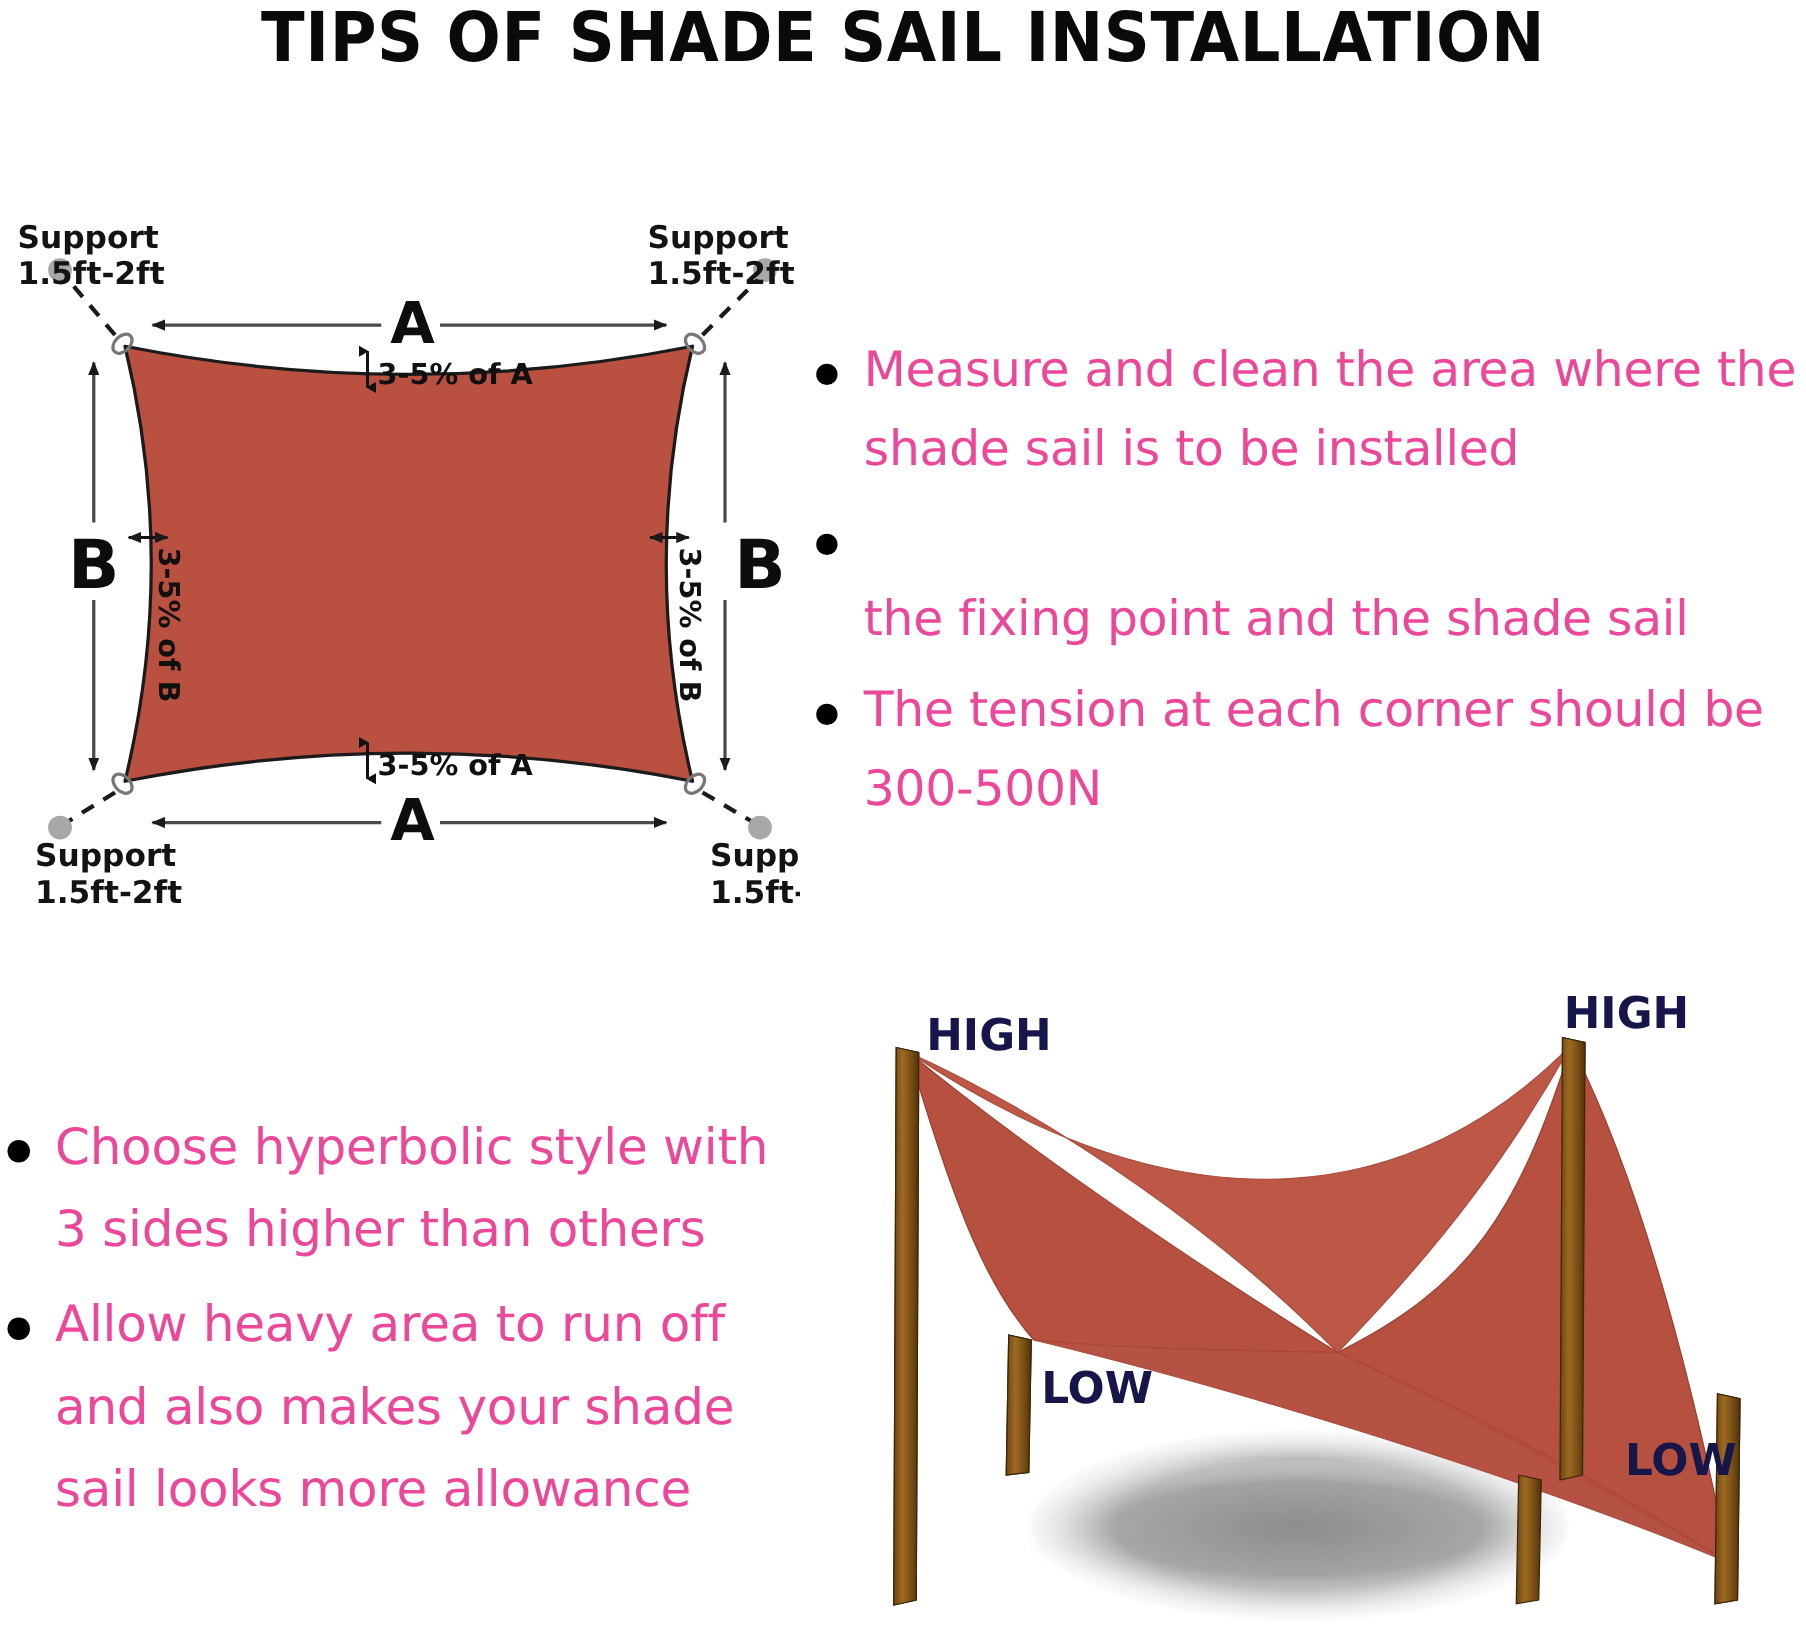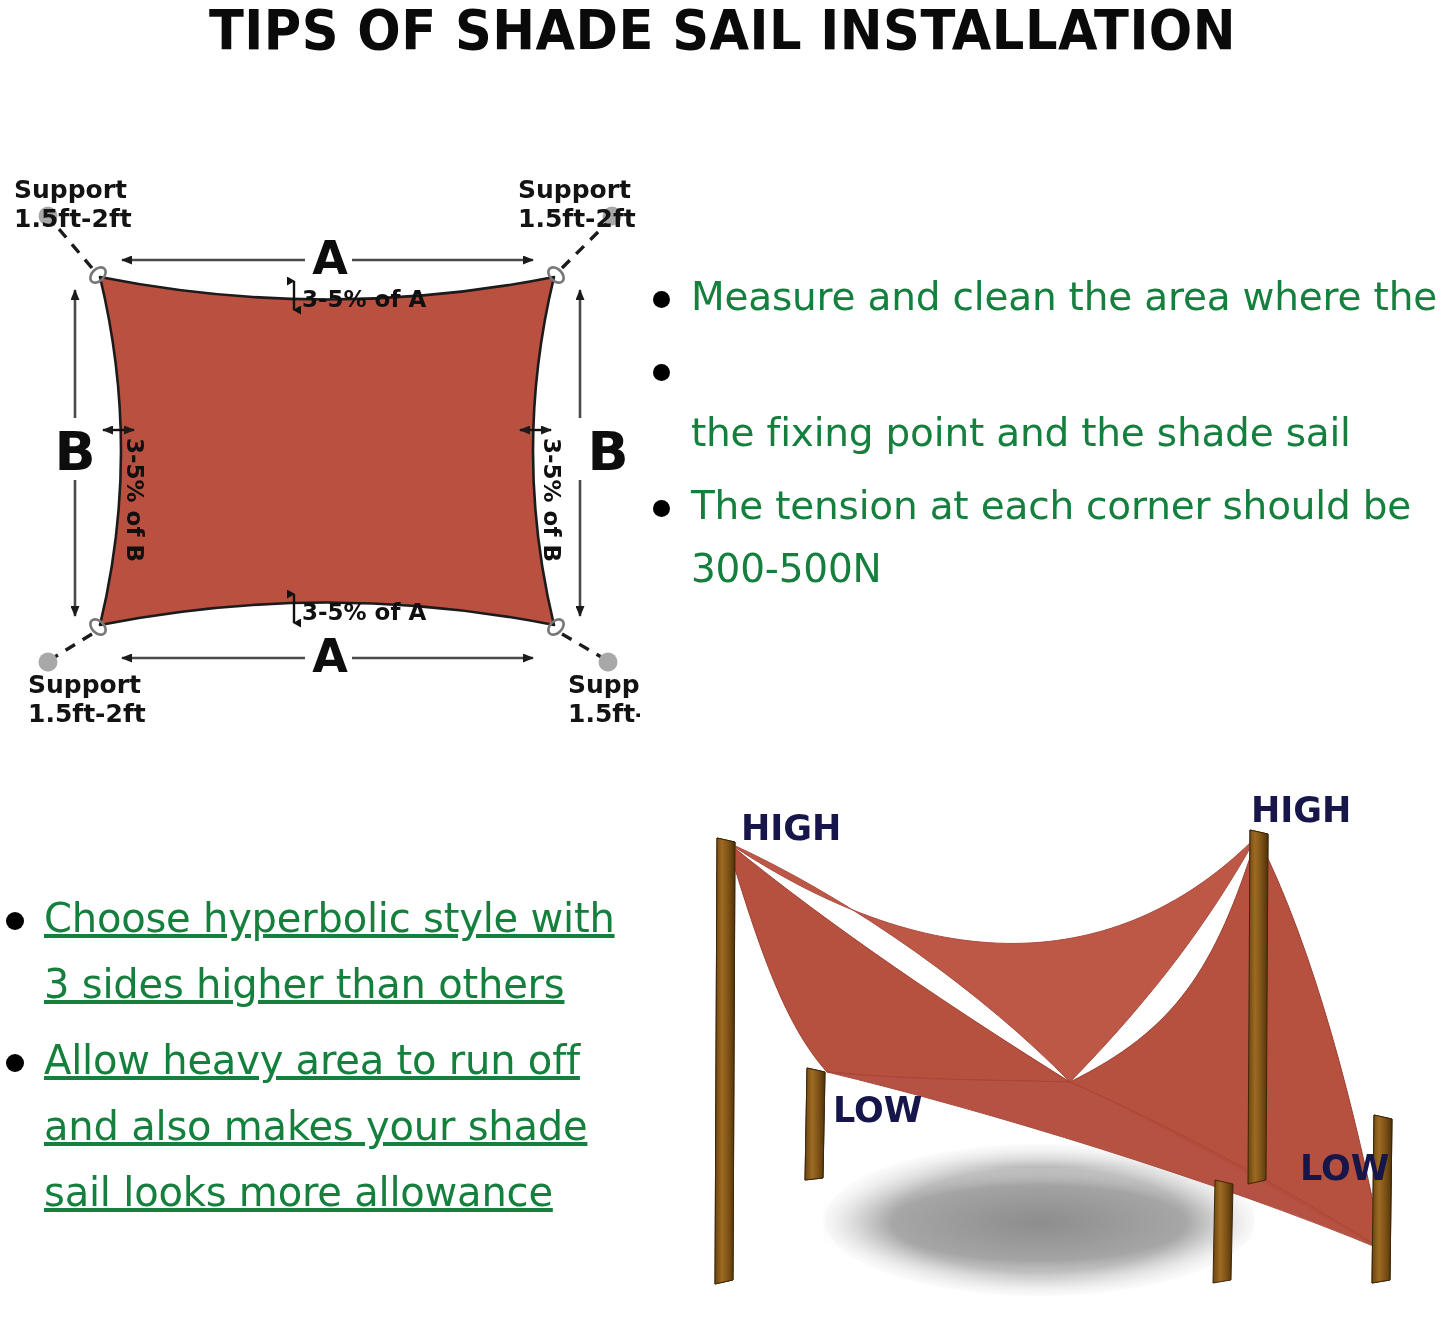--- a/index.html
+++ b/index.html
@@ -45,38 +45,37 @@
   ul.tips {
     list-style: none;
     margin: 0; padding: 0;
   }
   ul.tips li {
     position: relative;
     padding-left: 46px;
     margin: 0 0 10px 0;
     font-size: 39px;
     line-height: 63px;
-    color: #15803d;
+    color: #ec4899;
     font-family: "DejaVu Sans", "Liberation Sans", sans-serif;
     font-weight: 400;
     letter-spacing: -0.2px;
   }
   ul.tips li::before {
     content: "";
     position: absolute;
     left: 8px; top: 26px;
     width: 17px; height: 17px;
     border-radius: 50%;
     background: #000;
   }
   #tips-list-bottom ul.tips li {
     font-size: 40px;
     line-height: 66px;
     padding-left: 44px;
-    text-decoration: underline;
   }
   #tips-list-bottom ul.tips li::before {
     top: 27px;
     width: 18px; height: 18px;
     left: 6px;
   }
 
   svg { display: block; }
 </style>
 </head>
@@ -188,20 +187,21 @@
       <text x="568" y="543">Support</text>
       <text x="568" y="572">1.5ft-2ft</text>
     </g>
   </svg>
 </div>
 
 <div class="panel" id="tips-list-top">
   <ul class="tips">
     <li>
       <span>Measure and clean the area where the</span><br>
+      <span>shade sail is to be installed</span>
     </li>
     <li>
       <br>
       <span>the fixing point and the shade sail</span>
     </li>
     <li>
       <span>The tension at each corner should be</span><br>
       <span>300-500N</span>
     </li>
   </ul>

